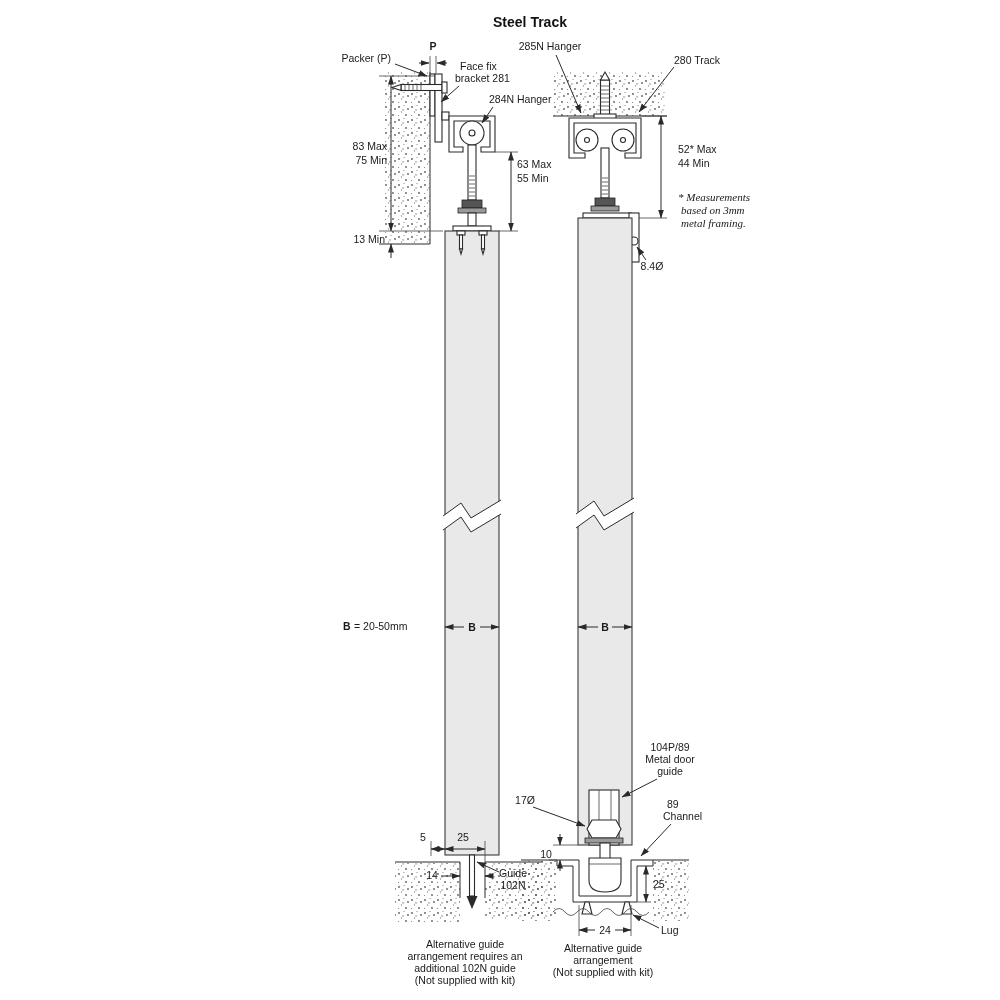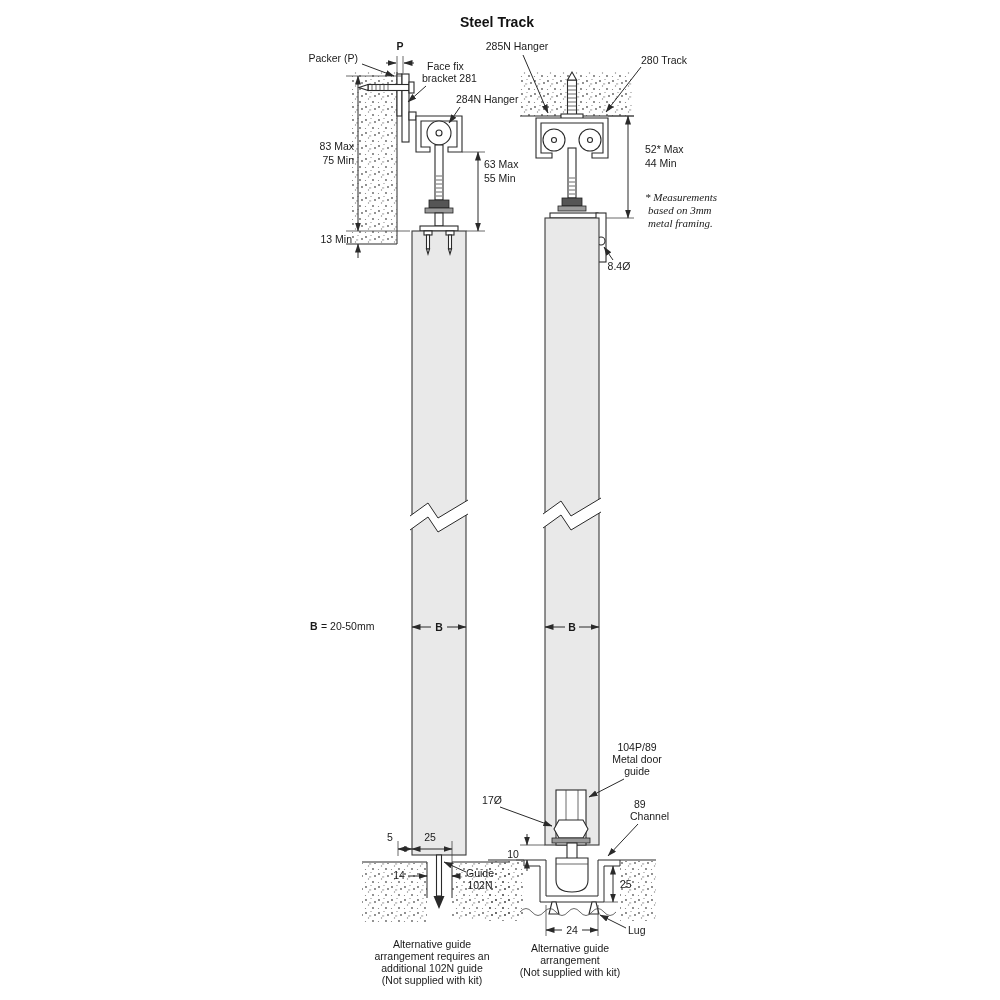--- a/index.html
+++ b/index.html
@@ -1,16 +1,16 @@
 <!DOCTYPE html>
 <html><head>
 <meta charset="utf-8">
 <style>
   html,body { margin:0; padding:0; background:#ffffff; }
-  .stage { width:860px; height:1000px; position:relative; background:#fff; }
+  .stage { width:860px; height:1000px; position:relative; background:#fff;margin-left:33px; }
   svg { display:block; }
   .lbl  { font:10.5px "Liberation Sans", sans-serif; fill:#1a1a1a; }
   .dim  { font:10.5px "Liberation Sans", sans-serif; fill:#1a1a1a; }
   .bold { font-weight:bold; }
   .title{ font:bold 14px "Liberation Sans", sans-serif; fill:#111; }
   .note-it { font:italic 11px "Liberation Serif", serif; fill:#1a1a1a; }
   .ln   { stroke:#2a2a2a; stroke-width:1; fill:none; }
   .thin { stroke:#444; stroke-width:0.8; fill:none; }
   .part { stroke:#2a2a2a; stroke-width:1.1; fill:#ffffff; }
   .door { fill:#e9e9e9; stroke:#3a3a3a; stroke-width:1.1; }

